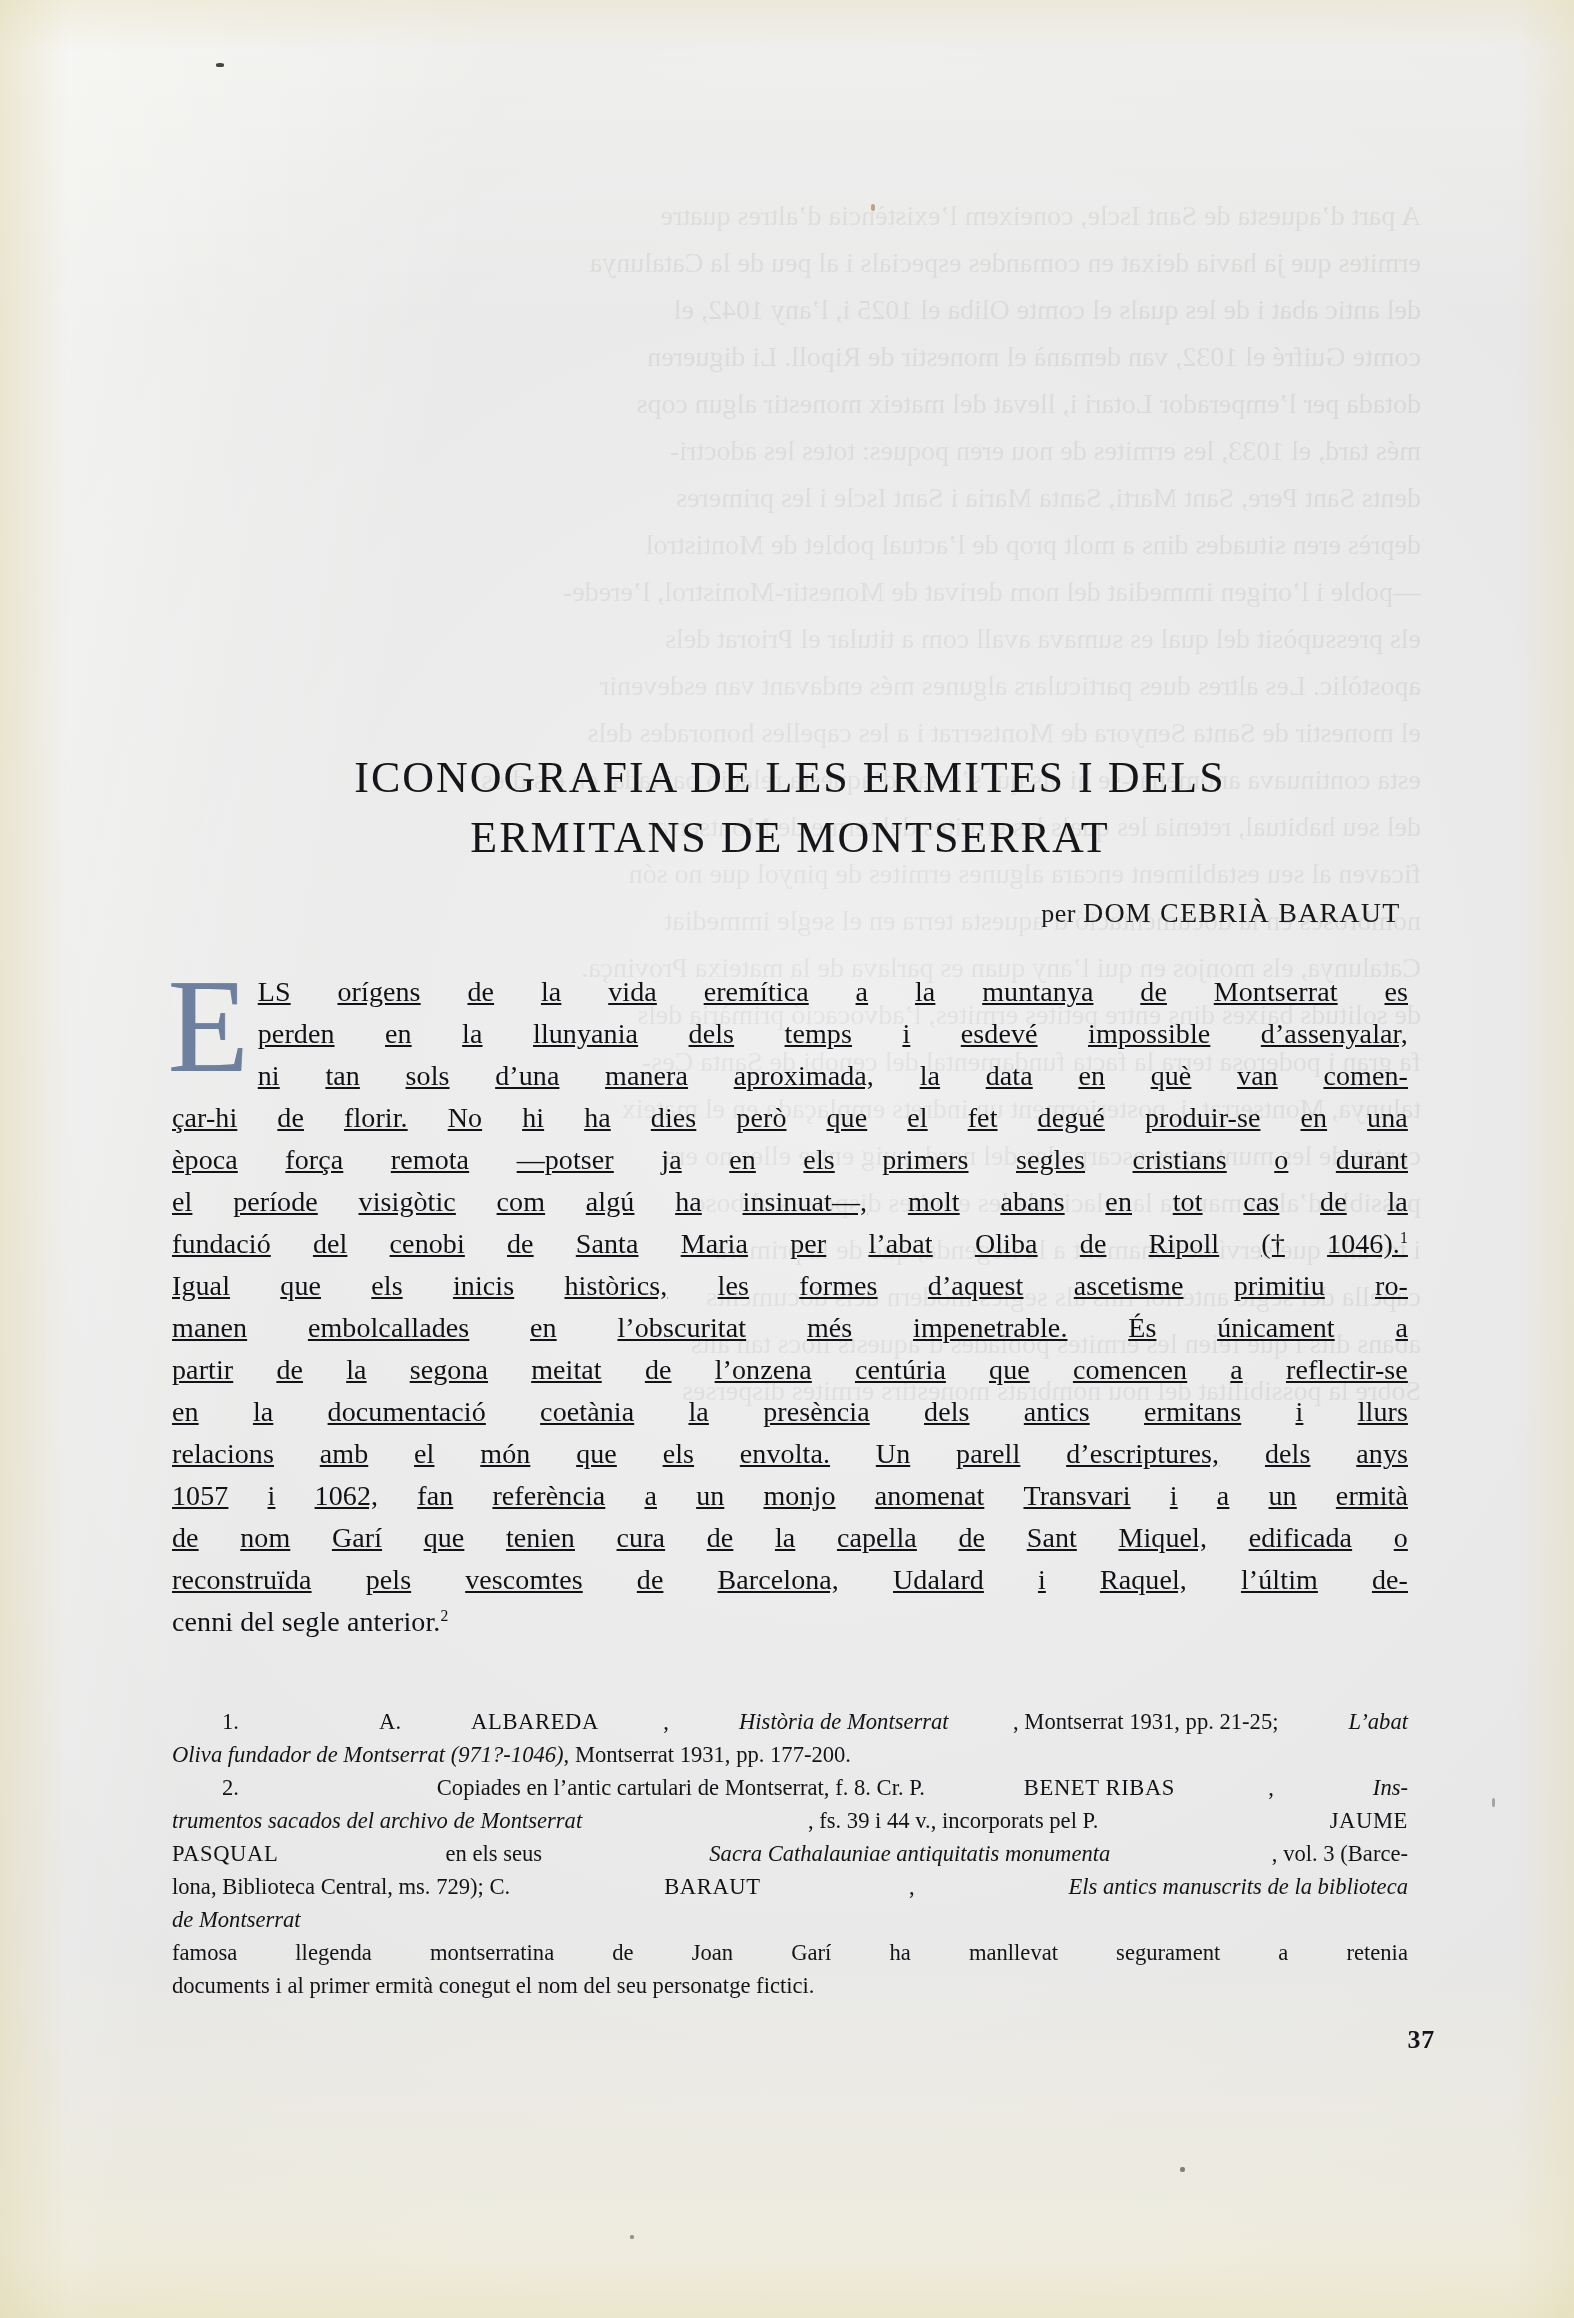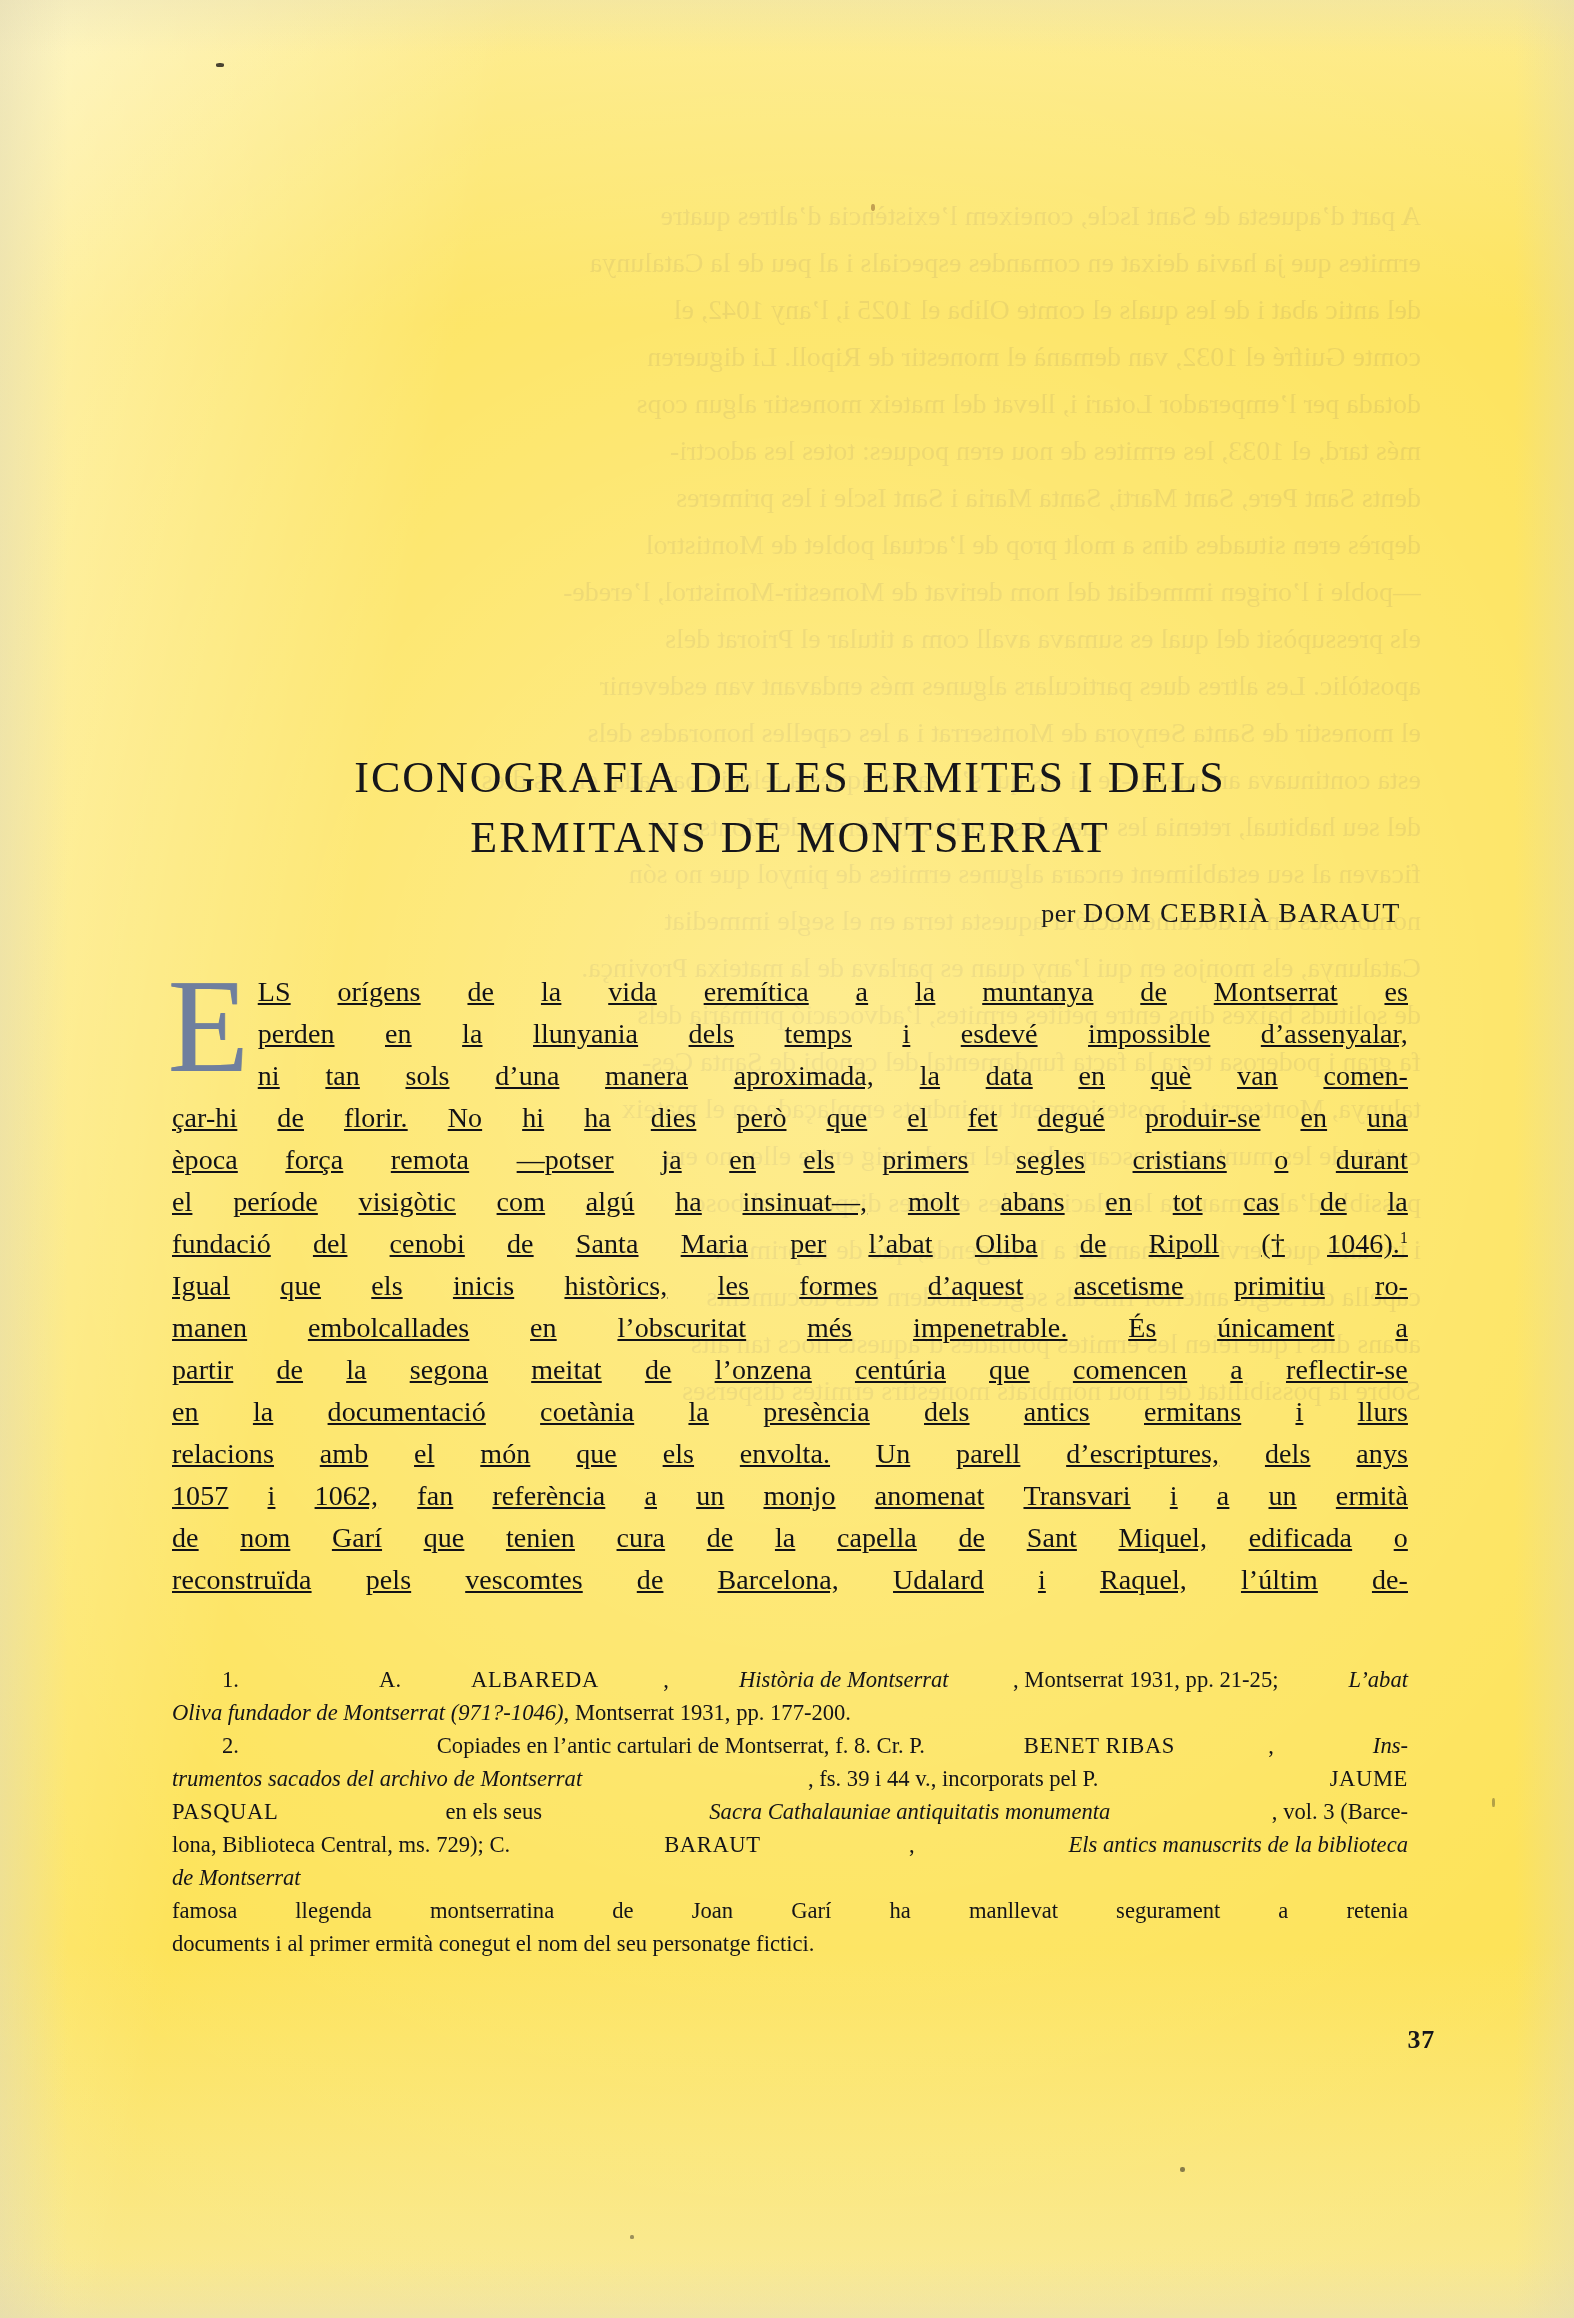--- a/index.html
+++ b/index.html
@@ -10,21 +10,21 @@
 
   body {
     font-family: "Liberation Serif", "DejaVu Serif", serif;
   }
 
   
   .page {
     position: relative;
     width: 1575px;
     height: 2319px;
-    background: #fde047;
+    background: #e5e5e5;
     overflow: hidden;
   }
 
   
   .paper-tint {
     position: absolute;
     inset: 0;
     background:
       radial-gradient(ellipse 120% 90% at 52% 45%, rgba(255,255,255,0.40) 0%, rgba(255,255,255,0.10) 55%, rgba(222,214,170,0.00) 80%),
       linear-gradient(100deg, rgba(255,255,250,0.55) 0%, rgba(255,255,250,0.00) 26%),
@@ -446,20 +446,21 @@
             <span>pels</span>
             <span>vescomtes</span>
             <span>de</span>
             <span>Barcelona,</span>
             <span>Udalard</span>
             <span>i</span>
             <span>Raquel,</span>
             <span>l’últim</span>
             <span>de-</span>
           </span>
+          <span class="ln">cenni del segle anterior.<sup class="fn">2</sup></span>
         </div>
     </div>
 
     <div class="notes">
 
       <p class="note">
         <span class="nline just">
             <span class="indent">1.</span>
             <span>&nbsp;&nbsp;</span>
             <span>A. </span>

